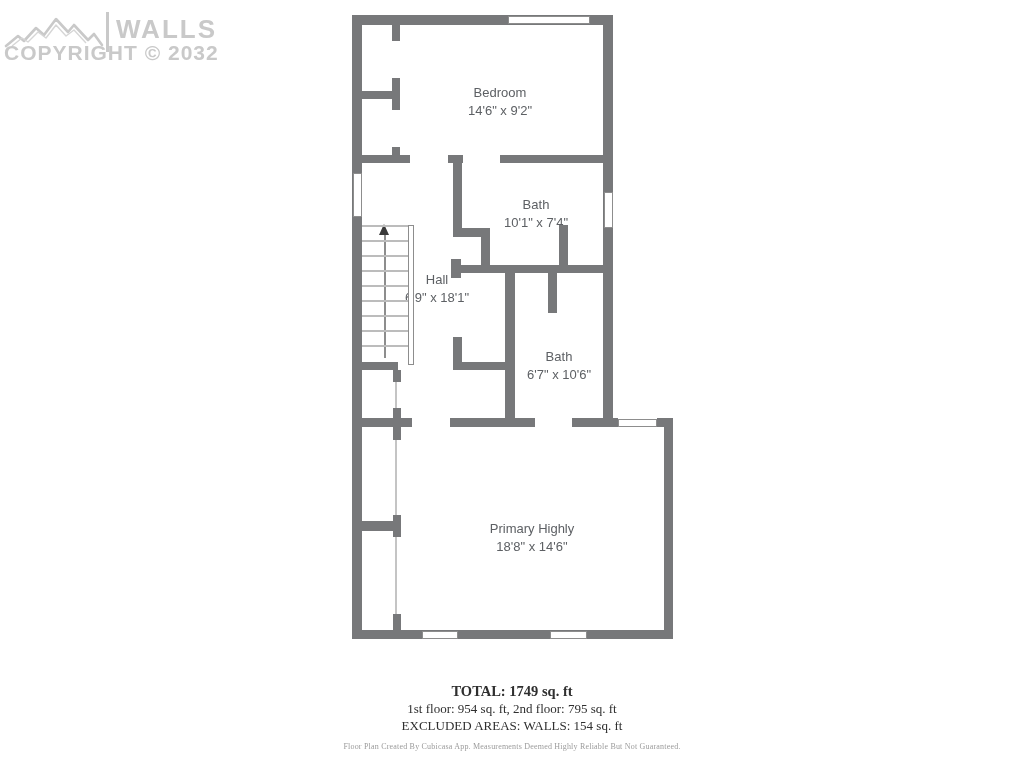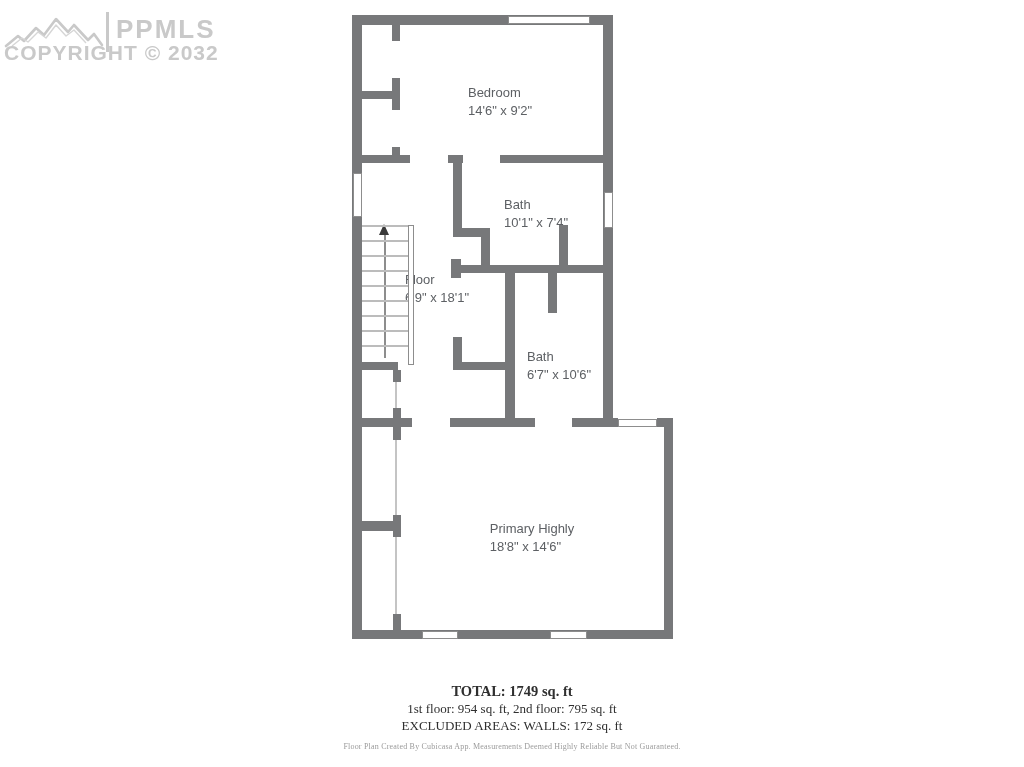--- a/index.html
+++ b/index.html
@@ -19,57 +19,57 @@
   .plan{position:absolute;left:0;top:0;width:1024px;height:767px;}
   .wall{position:absolute;background:var(--wall,#77787a);}
   .thin{position:absolute;background:var(--thin,#c4c4c4);}
   .window{position:absolute;background:#ffffff;border:1.4px solid var(--winb,#8d8d8d);box-sizing:border-box;}
   .tread{position:absolute;background:var(--tread,#bcbcbc);height:1.6px;}
   .rail{position:absolute;background:#ffffff;border:1.4px solid var(--winb,#8d8d8d);box-sizing:border-box;}
   .arrow-line{position:absolute;background:#8d8d8d;}
   .arrow-head{position:absolute;width:0;height:0;
     border-left:5.5px solid transparent;border-right:5.5px solid transparent;
     border-bottom:11px solid var(--arrow,#3a3a3a);}
-  .room{position:absolute;transform:translateX(-50%);white-space:nowrap;
+  .room{position:absolute;transform:translateX(-50%);text-align:center;white-space:nowrap;
     color:var(--rlabel,#5d6064);font-size:13px;line-height:18px;}
   
   .summary{position:absolute;left:0;top:683px;width:1024px;text-align:center;color:var(--sum,#2f2f2f);font-family:Liberation Serif, serif;}
   .sum-total{font-size:14.5px;font-weight:700;line-height:17px;}
   .sum-line{font-size:13px;line-height:16px;margin-top:1px;}
   .disclaimer{font-size:8px;margin-top:8px;color:var(--disc,#9b9b9b);letter-spacing:0.2px;}
 </style>
 </head>
 <body>
 
 <div class="canvas">
 
   <div class="watermark">
     <svg class="wm-mountain" width="100" height="46" viewBox="0 0 100 46">
       <path d="M2 40 L14 30 L20 35 L32 22 L40 29 L52 13 L64 26 L70 19 L84 34 L90 28 L98 39" fill="none" stroke="#c9c9c9" stroke-width="2.6" stroke-linejoin="round" stroke-linecap="round"></path>
       <path d="M8 40 L18 32 L24 36 L34 26 L42 32 L52 19 L62 30 L70 24 L82 37" fill="none" stroke="#d6d6d6" stroke-width="1.4" stroke-linejoin="round"></path>
     </svg>
     <div class="wm-bar"></div>
-    <div class="wm-brand">PPMLS</div>
+    <div class="wm-brand">WALLS</div>
     <div class="wm-copy">COPYRIGHT © 2032</div>
   </div>
 
   <div class="plan" id="plan">
 
     <div class="room" style="left:500px;top:84px">
       <div>Bedroom</div>
       <div>14'6" x 9'2"</div>
     </div>
 
     <div class="room" style="left:536px;top:196px">
       <div>Bath</div>
       <div>10'1" x 7'4"</div>
     </div>
 
     <div class="room" style="left:437px;top:271px">
-      <div>Floor</div>
+      <div>Hall</div>
       <div>6'9" x 18'1"</div>
     </div>
 
     <div class="room" style="left:559px;top:348px">
       <div>Bath</div>
       <div>6'7" x 10'6"</div>
     </div>
 
     <div class="room" style="left:532px;top:520px">
       <div>Primary Highly</div>
@@ -129,16 +129,16 @@
       <div class="tread" style="left: 362px; top: 285px; width: 46px; height: 1.6px;"></div>
       <div class="tread" style="left: 362px; top: 300px; width: 46px; height: 1.6px;"></div>
       <div class="tread" style="left: 362px; top: 315px; width: 46px; height: 1.6px;"></div>
       <div class="tread" style="left: 362px; top: 330px; width: 46px; height: 1.6px;"></div>
       <div class="tread" style="left: 362px; top: 345px; width: 46px; height: 1.6px;"></div>
     </div>
 
   <div class="summary">
     <div class="sum-total">TOTAL: 1749 sq. ft</div>
     <div class="sum-line">1st floor: 954 sq. ft, 2nd floor: 795 sq. ft</div>
-    <div class="sum-line">EXCLUDED AREAS: WALLS: 172 sq. ft</div>
+    <div class="sum-line">EXCLUDED AREAS: WALLS: 154 sq. ft</div>
     <div class="disclaimer">Floor Plan Created By Cubicasa App. Measurements Deemed Highly Reliable But Not Guaranteed.</div>
   </div>
 </div>
 
 </body></html>

